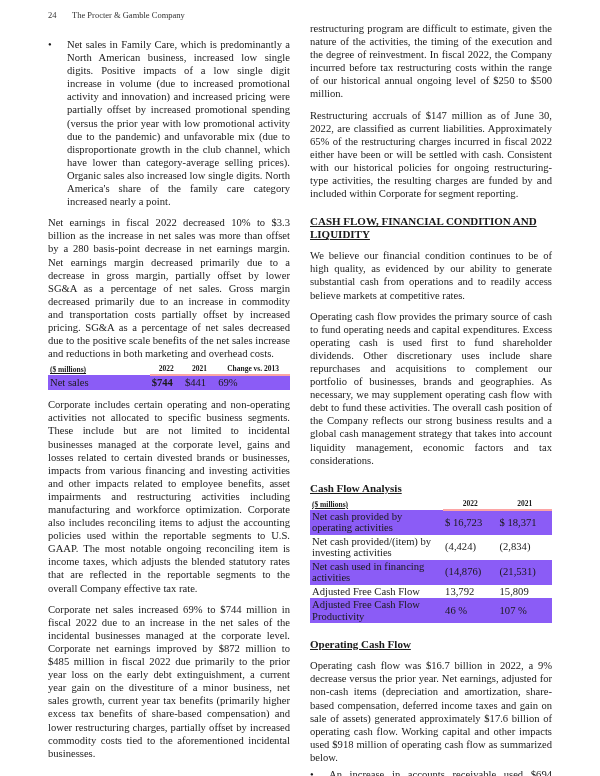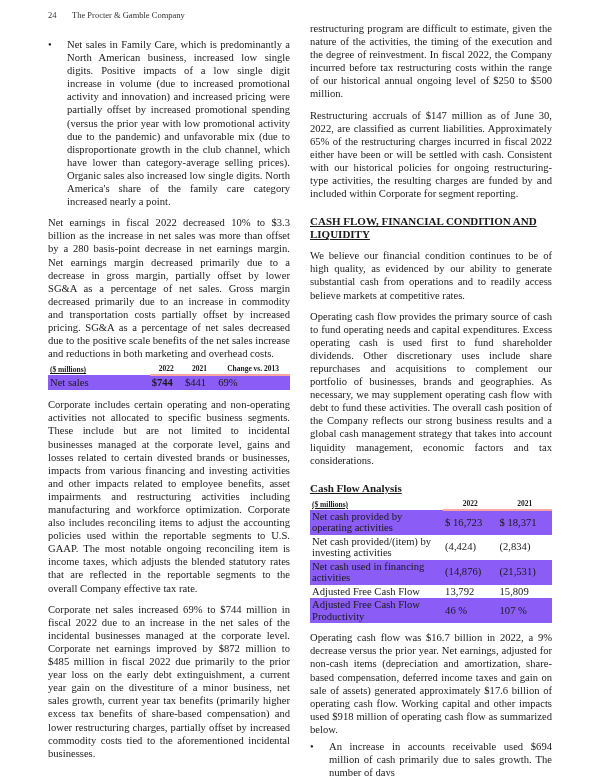--- a/index.html
+++ b/index.html
@@ -100,18 +100,19 @@
         <td class="num">13,792</td>
         <td class="num">15,809</td>
       </tr>
       <tr class="shade">
         <td>Adjusted Free Cash Flow Productivity</td>
         <td class="num">46 %</td>
         <td class="num">107 %</td>
       </tr>
     </tbody>
   </table>
+  <h3>Operating Cash Flow</h3>
   <p>Operating cash flow was $16.7 billion in 2022, a 9% decrease versus the prior year.  Net earnings, adjusted for non-cash items (depreciation and amortization, share-based compensation, deferred income taxes and gain on sale of assets) generated approximately $17.6 billion of operating cash flow.  Working capital and other impacts used $918 million of operating cash flow as summarized below.</p>
   <div class="bullet">
     <span class="dot">•</span>
     <span class="txt">An increase in accounts receivable used $694 million of cash primarily due to sales growth.  The number of days</span>
   </div>
 </div>
 
 </body></html>

